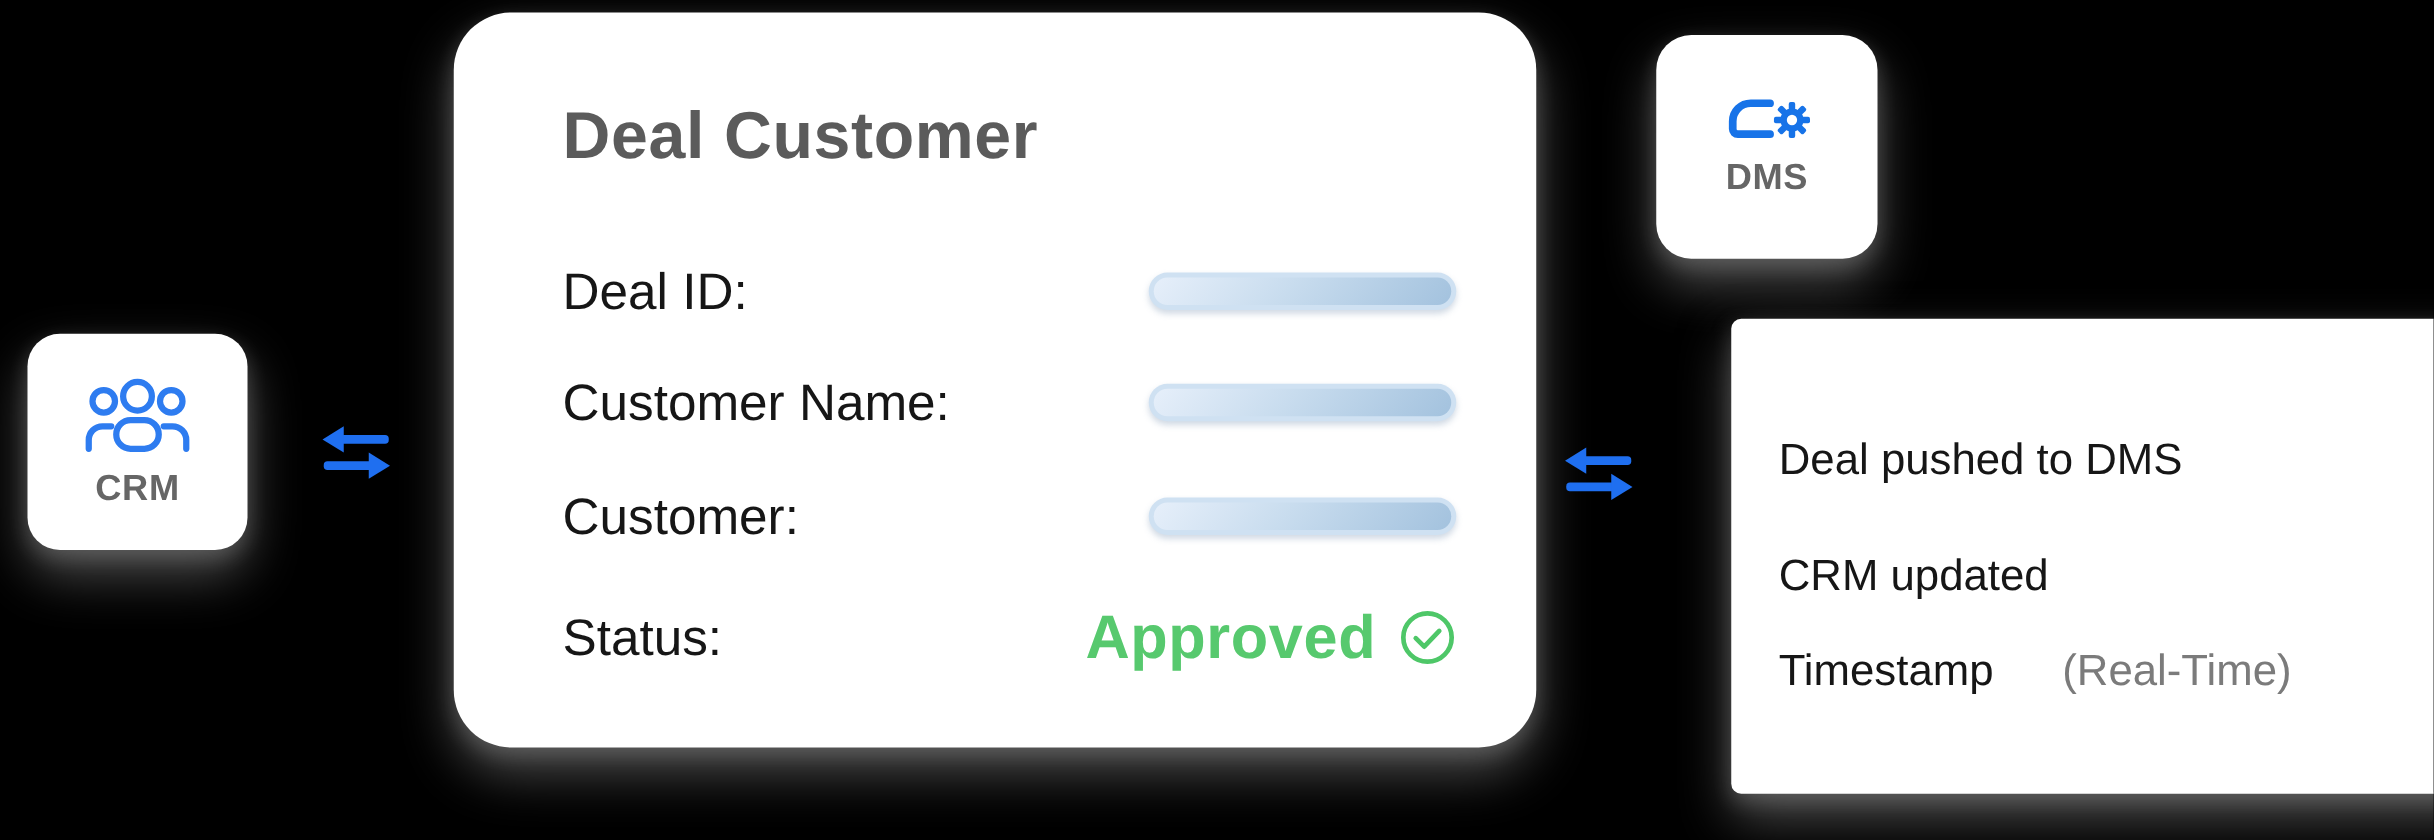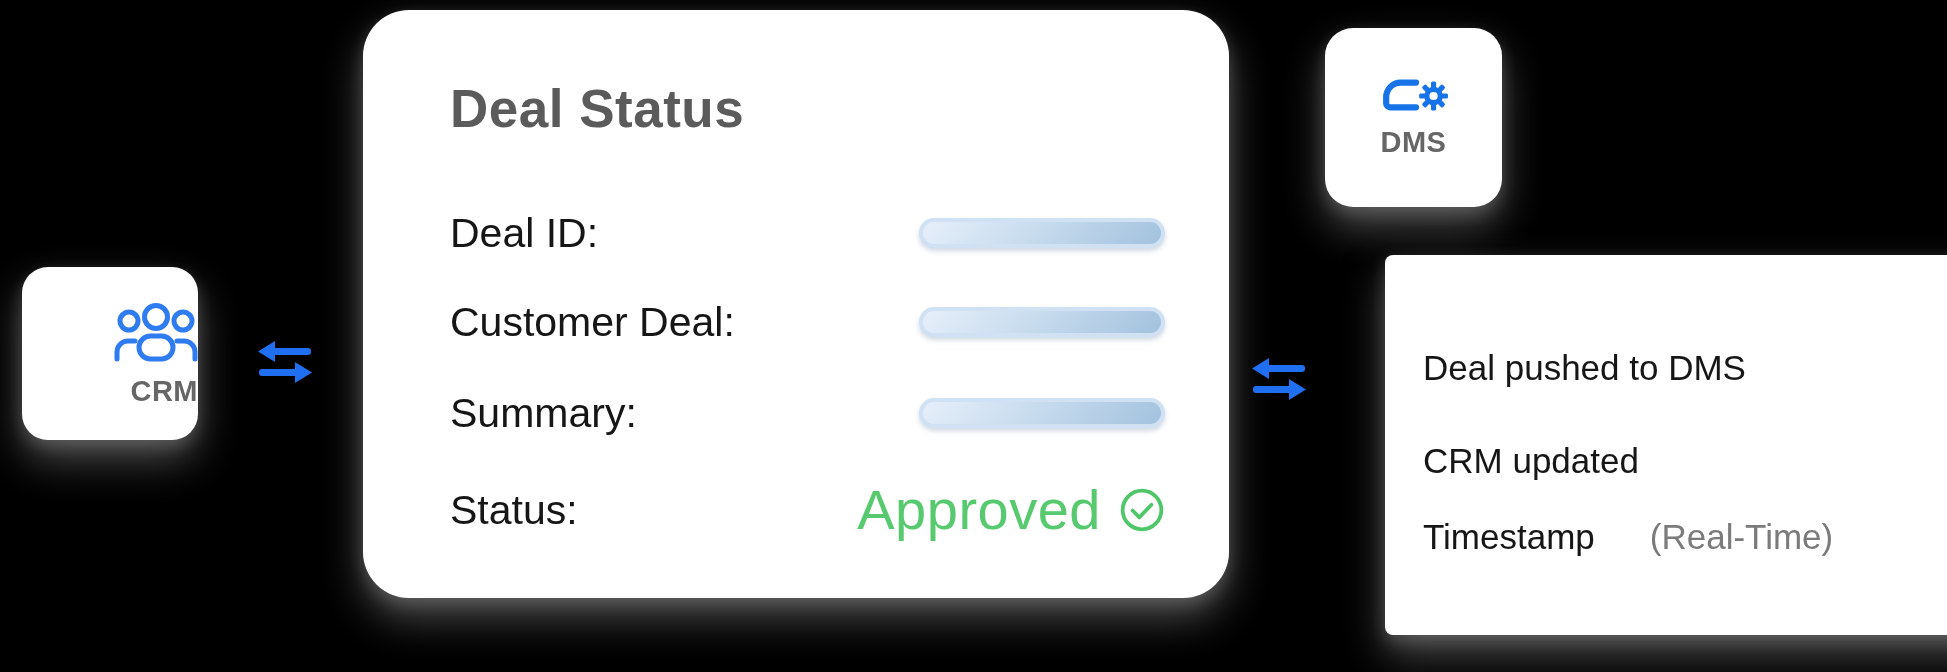--- a/index.html
+++ b/index.html
@@ -3,42 +3,42 @@
 <meta charset="utf-8">
 <style>
   html,body{margin:0;padding:0;background:#000;}
   .canvas{position:relative;width:1947px;height:672px;background:#000;overflow:hidden;
           font-family:"Liberation Sans","DejaVu Sans",sans-serif;}
   .card{position:absolute;background:#fff;
         box-shadow:0 20px 42px rgba(150,150,150,.5),0 6px 16px rgba(120,120,120,.4);}
 
   
   .crm-card{left:22px;top:267px;width:176px;height:173px;border-radius:26px;
-            display:flex;flex-direction:column;align-items:flex-end;justify-content:center;gap:13px;}
+            display:flex;flex-direction:column;align-items:center;justify-content:center;gap:13px;}
   .node-label{font-size:29px;font-weight:700;color:#666;letter-spacing:.5px;line-height:1;}
 
   
   .arrows{position:absolute;}
   .arrows-left{left:257px;top:339px;}
   .arrows-right{left:1251px;top:356px;}
 
   
   .deal-card{left:363px;top:10px;width:866px;height:588px;border-radius:46px;}
   .deal-title{position:absolute;left:87px;top:72px;margin:0;font-size:53px;font-weight:700;
               color:#5b5b5b;letter-spacing:.5px;line-height:1;}
   .row{position:absolute;left:87px;right:64px;height:48px;display:flex;align-items:center;
        justify-content:space-between;}
   .row1{top:199px}.row2{top:288px}.row3{top:379px}.row4{top:472px;height:56px;}
   .row-label{font-size:41px;color:#161616;line-height:1;}
   .pill{width:246px;height:30px;border-radius:15px;background:#cfe1f2;position:relative;
         box-shadow:0 3px 5px rgba(150,170,195,.45);}
   .pill::after{content:"";position:absolute;inset:4px;border-radius:11px;
         background:linear-gradient(130deg,#e6effa 0%,#c8dcee 45%,#a3c2de 100%);}
   .status{display:flex;align-items:center;gap:18px;}
-  .status-text{font-size:56px;font-weight:400;color:#57c96e;letter-spacing:.5px;line-height:1;}
+  .status-text{font-size:49px;font-weight:700;color:#57c96e;letter-spacing:.5px;line-height:1;}
 
   
   .dms-card{left:1325px;top:28px;width:177px;height:179px;border-radius:28px;
             display:flex;flex-direction:column;align-items:center;justify-content:center;gap:14px;}
 
   
   .sync-card{left:1385px;top:255px;width:632px;height:380px;border-radius:8px;}
   .sync-line{position:absolute;left:38px;font-size:35px;color:#161616;line-height:1.3;white-space:nowrap;}
   .line1{top:90px}.line2{top:183px}.line3{top:259px}
   .muted{color:#7b7b7b;margin-left:55px;}
@@ -67,34 +67,34 @@
   <svg class="arrows arrows-left" width="56" height="46" viewBox="0 0 56 46">
     <g fill="#1f6ff0">
       <rect x="15" y="9" width="39" height="7" rx="3"></rect>
       <polygon points="18,2 18,23 1,12.5"></polygon>
       <rect x="2" y="30" width="39" height="7" rx="3"></rect>
       <polygon points="38,23 38,44 55,33.5"></polygon>
     </g>
   </svg>
 
   <div class="card deal-card">
-    <h1 class="deal-title">Deal Status</h1>
+    <h1 class="deal-title">Deal Customer</h1>
 
     <div class="row row1">
       <span class="row-label">Deal ID:</span>
       <span class="pill"></span>
     </div>
 
     <div class="row row2">
-      <span class="row-label">Customer Deal:</span>
+      <span class="row-label">Customer Name:</span>
       <span class="pill"></span>
     </div>
 
     <div class="row row3">
-      <span class="row-label">Summary:</span>
+      <span class="row-label">Customer:</span>
       <span class="pill"></span>
     </div>
 
     <div class="row row4">
       <span class="row-label">Status:</span>
       <span class="status">
         <span class="status-text">Approved</span>
         <svg width="46" height="46" viewBox="0 0 44 44">
           <circle cx="22" cy="22" r="18.5" fill="none" stroke="#4ec768" stroke-width="3.6"></circle>
           <path d="M13 22.5 l6.5 6.5 L31 17" fill="none" stroke="#4ec768" stroke-width="3.6" stroke-linecap="round" stroke-linejoin="round"></path>

